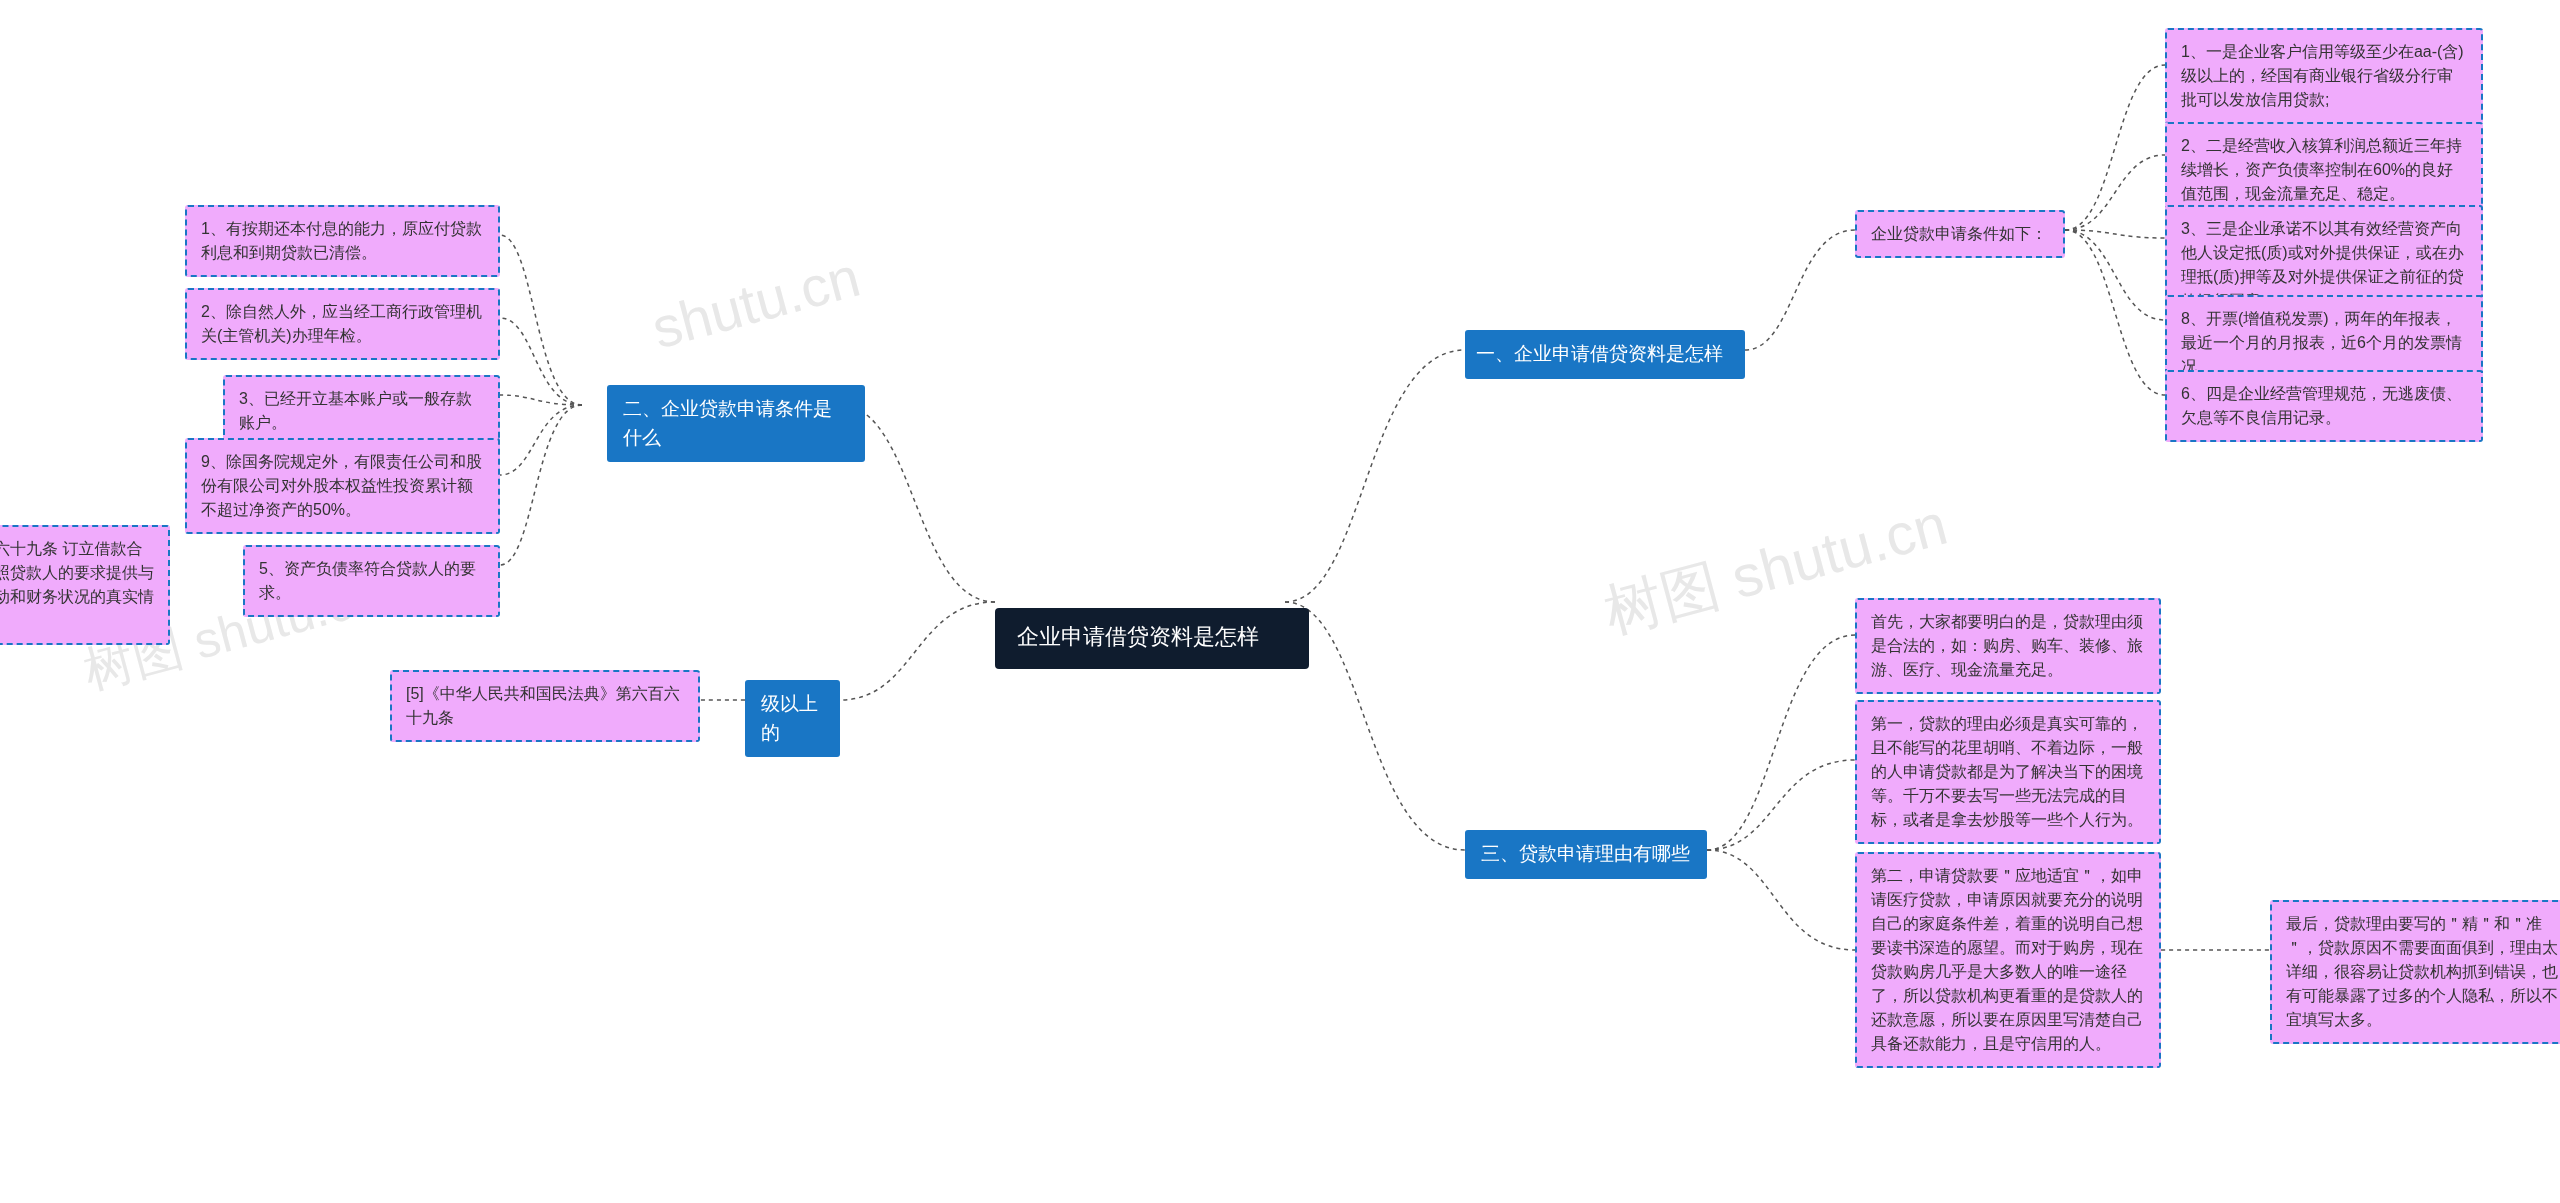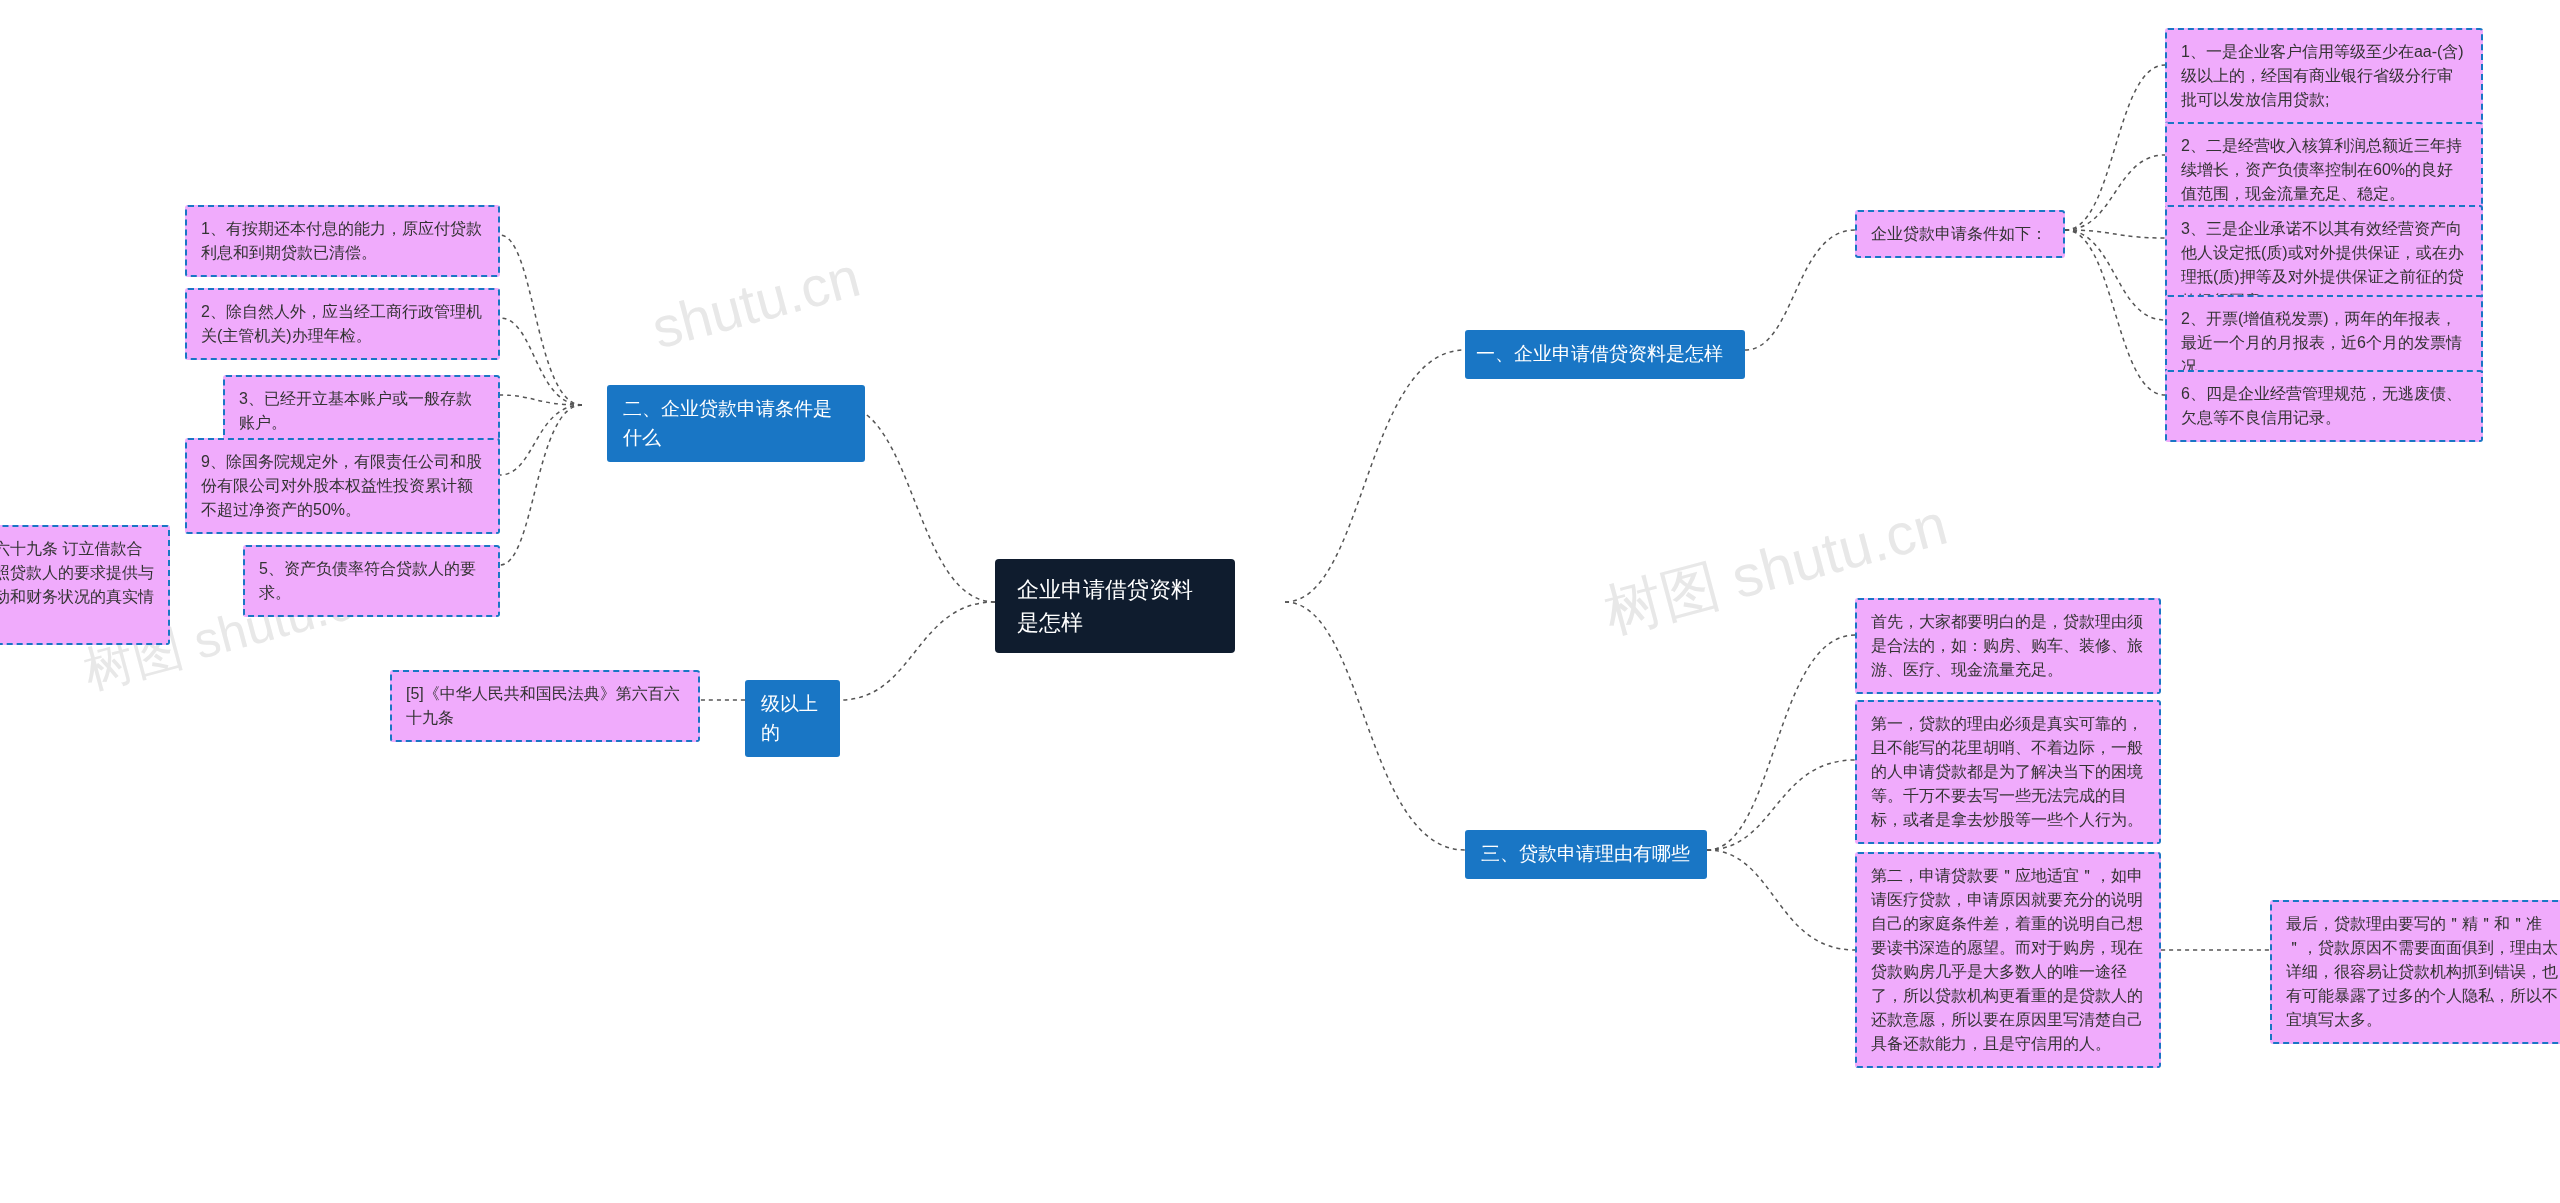--- a/index.html
+++ b/index.html
@@ -106,30 +106,30 @@
 
   <path d="M 237 405 C 190 405, 190 235, 155 235"></path>
   <path d="M 237 405 C 190 405, 190 318, 155 318"></path>
   <path d="M 237 405 C 190 405, 190 395, 155 395"></path>
   <path d="M 237 405 C 190 405, 190 475, 155 475"></path>
   <path d="M 237 405 C 190 405, 190 565, 155 565"></path>
 
   <path d="M 400 700 C 350 700, 350 700, 300 700"></path>
 </svg>
 
-<div class="node center-node" style="left:650px; top:559px; width:240px;">企业申请借贷资料是怎样</div>
+<div class="node center-node" style="left:650px; top:608px; width:314px;font-family:Liberation Mono, monospace;">企业申请借贷资料是怎样</div>
 
 <div class="node branch-node" style="left:1120px; top:330px; width:280px;padding-left:11px;">一、企业申请借贷资料是怎样</div>
 
 <div class="node leaf-node" style="left:1510px; top:210px; width:210px;">企业贷款申请条件如下：</div>
 
 <div class="node leaf-node" style="left:1820px; top:28px; width:318px;">1、一是企业客户信用等级至少在aa-(含)级以上的，经国有商业银行省级分行审批可以发放信用贷款;</div>
 <div class="node leaf-node" style="left:1820px; top:122px; width:318px;">2、二是经营收入核算利润总额近三年持续增长，资产负债率控制在60%的良好值范围，现金流量充足、稳定。</div>
 <div class="node leaf-node" style="left:1820px; top:205px; width:318px;">3、三是企业承诺不以其有效经营资产向他人设定抵(质)或对外提供保证，或在办理抵(质)押等及对外提供保证之前征的贷款银行同意;</div>
-<div class="node leaf-node" style="left:1820px; top:295px; width:318px;">2、开票(增值税发票)，两年的年报表，最近一个月的月报表，近6个月的发票情况。</div>
+<div class="node leaf-node" style="left:1820px; top:295px; width:318px;">8、开票(增值税发票)，两年的年报表，最近一个月的月报表，近6个月的发票情况。</div>
 <div class="node leaf-node" style="left:1820px; top:370px; width:318px;">6、四是企业经营管理规范，无逃废债、欠息等不良信用记录。</div>
 
 <div class="node branch-node" style="left:1120px; top:830px; width:242px;">三、贷款申请理由有哪些</div>
 
 <div class="node leaf-node" style="left:1510px; top:598px; width:306px;">首先，大家都要明白的是，贷款理由须是合法的，如：购房、购车、装修、旅游、医疗、现金流量充足。</div>
 <div class="node leaf-node" style="left:1510px; top:700px; width:306px;">第一，贷款的理由必须是真实可靠的，且不能写的花里胡哨、不着边际，一般的人申请贷款都是为了解决当下的困境等。千万不要去写一些无法完成的目标，或者是拿去炒股等一些个人行为。</div>
 <div class="node leaf-node" style="left:1510px; top:852px; width:306px;">第二，申请贷款要＂应地适宜＂，如申请医疗贷款，申请原因就要充分的说明自己的家庭条件差，着重的说明自己想要读书深造的愿望。而对于购房，现在贷款购房几乎是大多数人的唯一途径了，所以贷款机构更看重的是贷款人的还款意愿，所以要在原因里写清楚自己具备还款能力，且是守信用的人。</div>
 <div class="node leaf-node" style="left:1925px; top:900px; width:306px;">最后，贷款理由要写的＂精＂和＂准＂，贷款原因不需要面面俱到，理由太详细，很容易让贷款机构抓到错误，也有可能暴露了过多的个人隐私，所以不宜填写太多。</div>
 
 <div class="node branch-node" style="left:237px; top:385px; width:258px;margin-left:25px;">二、企业贷款申请条件是什么</div>

